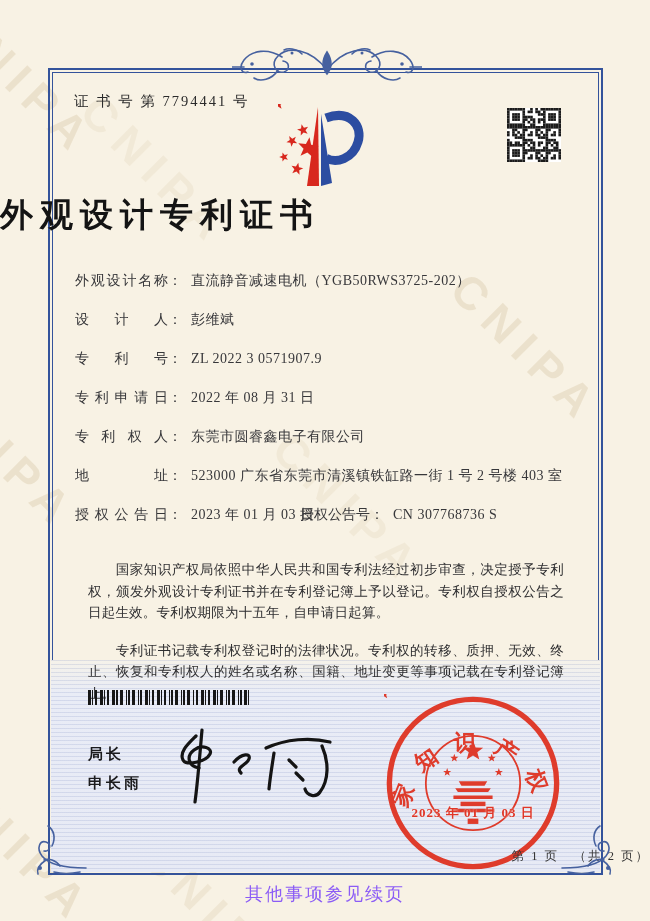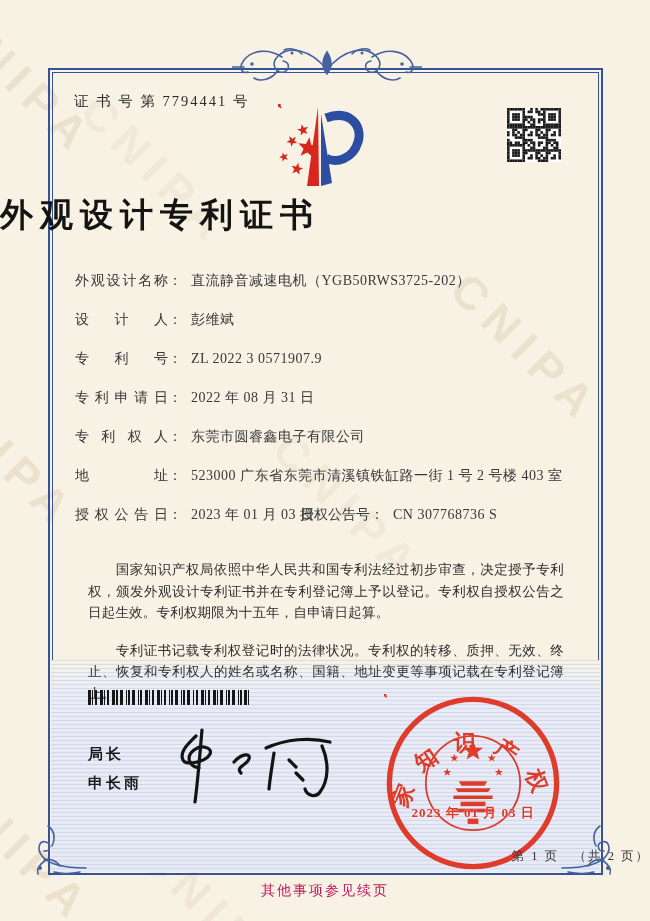--- a/index.html
+++ b/index.html
@@ -57,21 +57,21 @@
 
   .seal{position:absolute;left:384px;top:694px;width:178px;height:178px;opacity:.93;}
   .seal svg{position:absolute;inset:0;}
   .seal-date{position:absolute;left:0;right:0;top:110px;text-align:center;
       font-size:13px;font-weight:bold;color:#e02a1a;letter-spacing:1px;
       text-shadow:0 0 2px rgba(253,248,238,.85);}
 
   .page-info{position:absolute;left:0;right:0;top:848px;text-align:right;
       font-size:12.5px;letter-spacing:2px;color:#333;}
   .footer-note{position:absolute;left:0;right:0;top:882px;text-align:center;
-      font-size:14px;letter-spacing:2px;color:#be185d;z-index:2;}
+      font-size:18px;letter-spacing:2px;color:#8b5cf6;z-index:2;}
 
   .ornament-top{position:absolute;left:232px;top:40px;width:190px;height:60px;z-index:3;}
   .corner{position:absolute;width:60px;height:60px;z-index:3;}
   .corner.bl{left:30px;top:816px;}
   .corner.br{left:558px;top:816px;transform:scaleX(-1);}
 </style>
 </head>
 <body>
 
 <div class="page">

